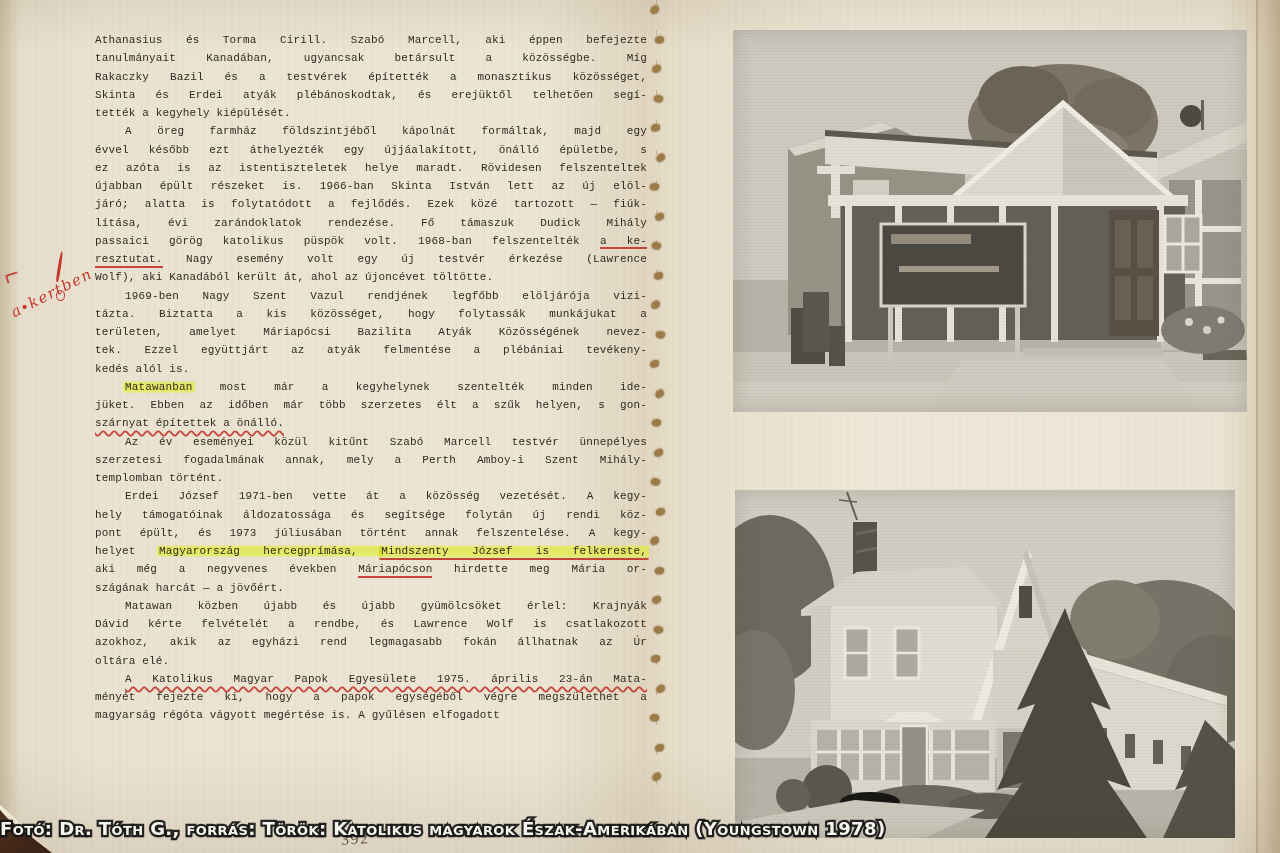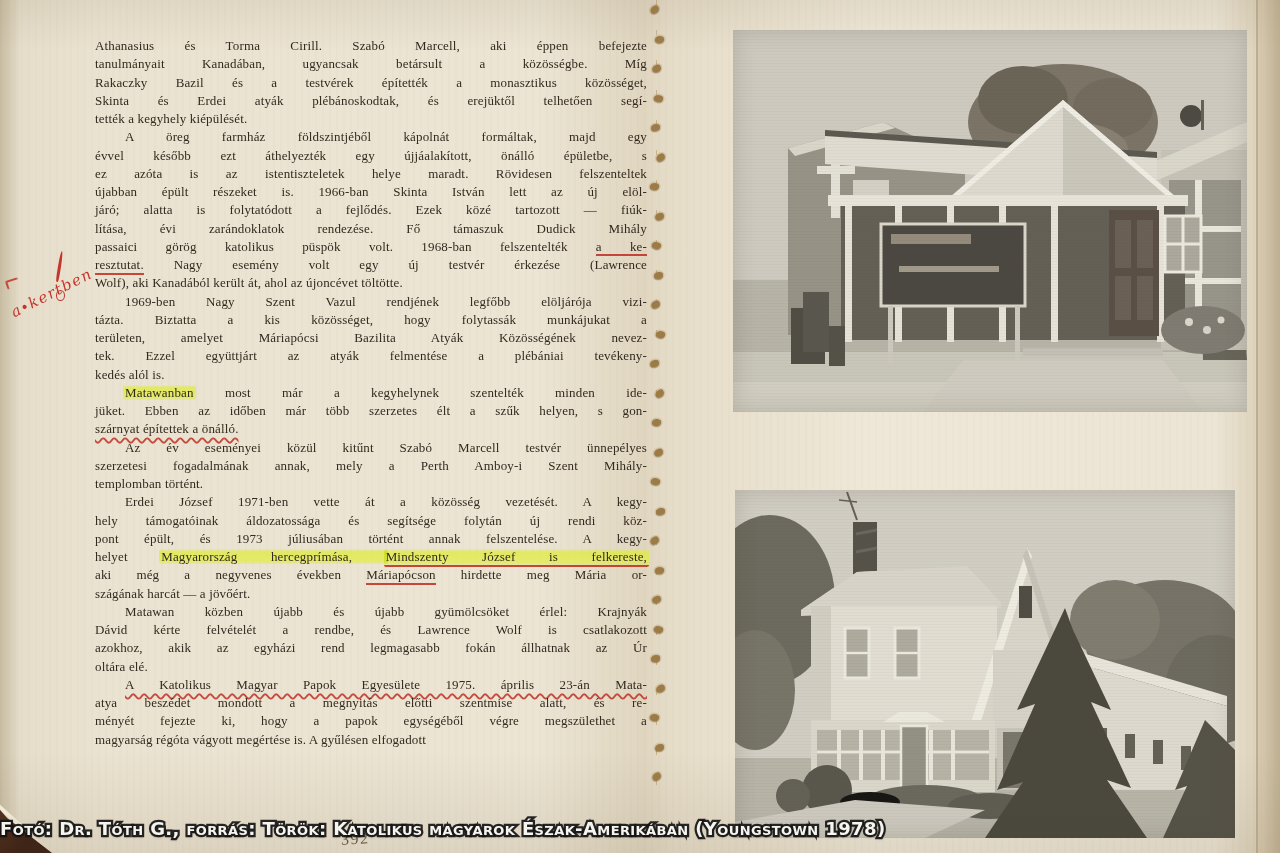--- a/index.html
+++ b/index.html
@@ -14,22 +14,22 @@
   .corner-bl-edge{position:absolute;left:0;bottom:0;width:54px;height:62px;z-index:2;
     background:linear-gradient(135deg,rgba(255,250,235,.9),rgba(210,195,165,.5));
     clip-path:polygon(0 22%,10% 30%,100% 100%,92% 100%,0 32%);}
   .right-crease{position:absolute;top:0;bottom:0;left:1256px;width:2px;background:rgba(150,130,95,.45);z-index:1;}
   .right-underpage{position:absolute;top:0;bottom:0;left:1258px;right:0;background:rgba(190,170,135,.25);z-index:1;}
   .thread{position:absolute;left:656px;top:0;height:800px;width:1px;z-index:2;opacity:.55;
     background:repeating-linear-gradient(180deg,#b3945e 0 5px,rgba(0,0,0,0) 5px 30px);}
   .stitch{position:absolute;z-index:3;width:9px;height:7px;background:#9c7b46;border-radius:60% 40% 55% 45%;
     box-shadow:0 1px 1px rgba(110,85,40,.45),0 0 0 1.5px rgba(150,120,70,.22);}
   
-  .text-col{position:absolute;left:95px;top:37px;width:552px;z-index:2;
-    font-family:Liberation Serif, serif;font-size:13px;line-height:18.25px;
+  .text-col{position:absolute;left:95px;top:31px;width:552px;z-index:2;
+    font-family:Liberation Mono, monospace;font-size:11px;line-height:18.25px;
     color:#33291f;letter-spacing:.15px;}
   .line{position:relative;height:18.25px;text-align:justify;text-align-last:justify;white-space:normal;}
   .line.last{text-align-last:left;}
   .line.indent{text-indent:30px;}
   .hl{background:linear-gradient(180deg,rgba(226,236,86,.18) 0%,rgba(224,234,70,.78) 18%,rgba(226,236,80,.82) 82%,rgba(222,232,70,.25) 100%);
     mix-blend-mode:multiply;border-radius:2px;padding:0 2px;margin:0 -2px;box-decoration-break:clone;}
   .us{border-bottom:2.2px solid rgba(191,48,37,.88);padding-bottom:.5px;}
   .uw{text-decoration:underline;text-decoration-style:wavy;text-decoration-color:rgba(191,48,37,.85);
     text-decoration-thickness:1.6px;text-underline-offset:3.5px;}
   .tick{position:absolute;left:-89px;top:5px;width:11px;height:7px;
@@ -124,21 +124,20 @@
       <div class="line"><span>hely támogatóinak áldozatossága és segítsége folytán új rendi köz-</span></div>
       <div class="line"><span>pont épült, és 1973 júliusában történt annak felszentelése. A kegy-</span></div>
       <div class="line"><span>helyet </span><span class="hl">Magyarország hercegprímása, </span><span class="hl us">Mindszenty József is felkereste,</span></div>
       <div class="line"><span>aki még a negyvenes években </span><span class="us">Máriapócson</span><span> hirdette meg Mária or-</span></div>
       <div class="line last"><span>szágának harcát — a jövőért.</span></div>
       <div class="line indent"><span>Matawan közben újabb és újabb gyümölcsöket érlel: Krajnyák</span></div>
       <div class="line"><span>Dávid kérte felvételét a rendbe, és Lawrence Wolf is csatlakozott</span></div>
       <div class="line"><span>azokhoz, akik az egyházi rend legmagasabb fokán állhatnak az Úr</span></div>
       <div class="line last"><span>oltára elé.</span></div>
       <div class="line indent"><span class="uw">A Katolikus Magyar Papok Egyesülete 1975. április 23-án Mata-</span></div>
-      <div class="line"><span>atya beszédet mondott a megnyitás előtti szentmise alatt, és re-</span></div>
       <div class="line"><span>ményét fejezte ki, hogy a papok egységéből végre megszülethet a</span></div>
       <div class="line last"><span>magyarság régóta vágyott megértése is. A gyűlésen elfogadott</span></div>
     </div>
 
   <div class="margin-note">
     <div class="note-stroke"></div>
     <div class="note-ring"></div>
     <div class="note-text">a∙kertben</div>
   </div>
 

